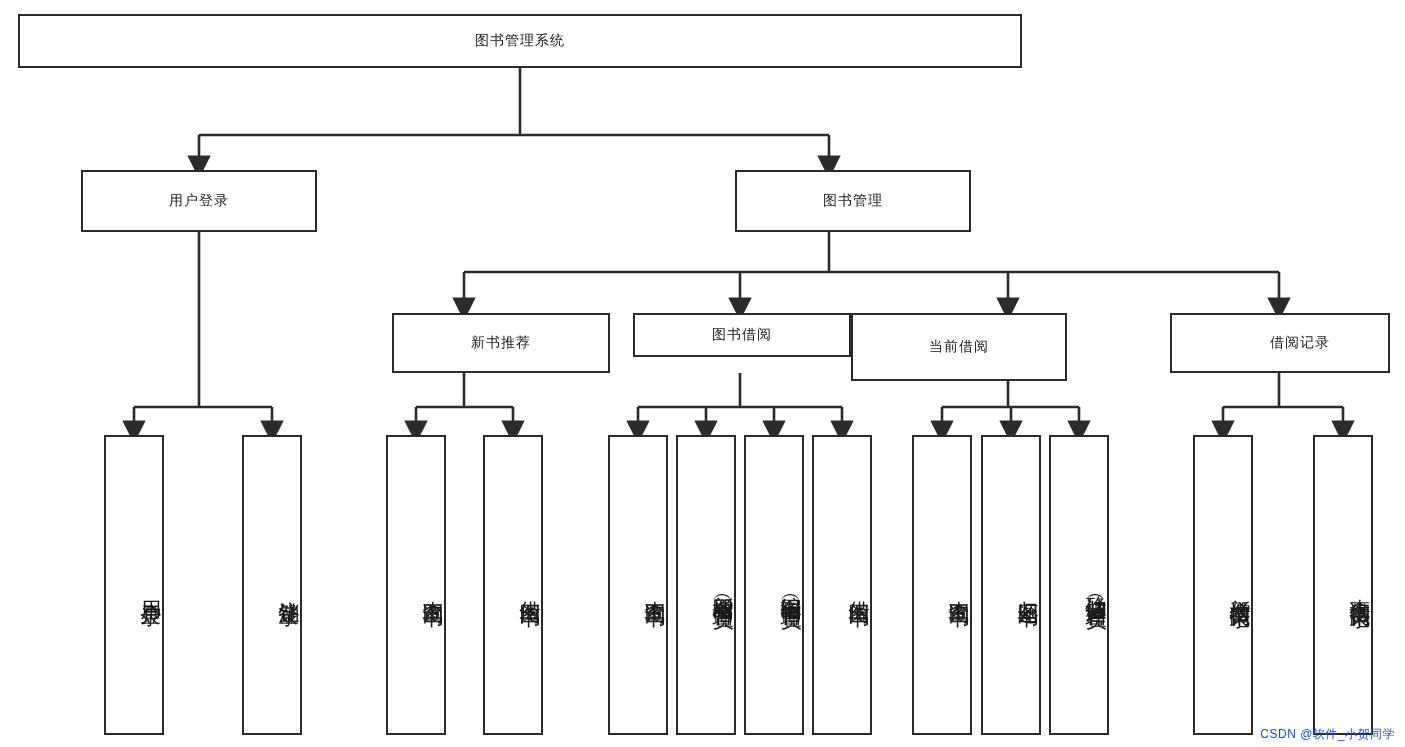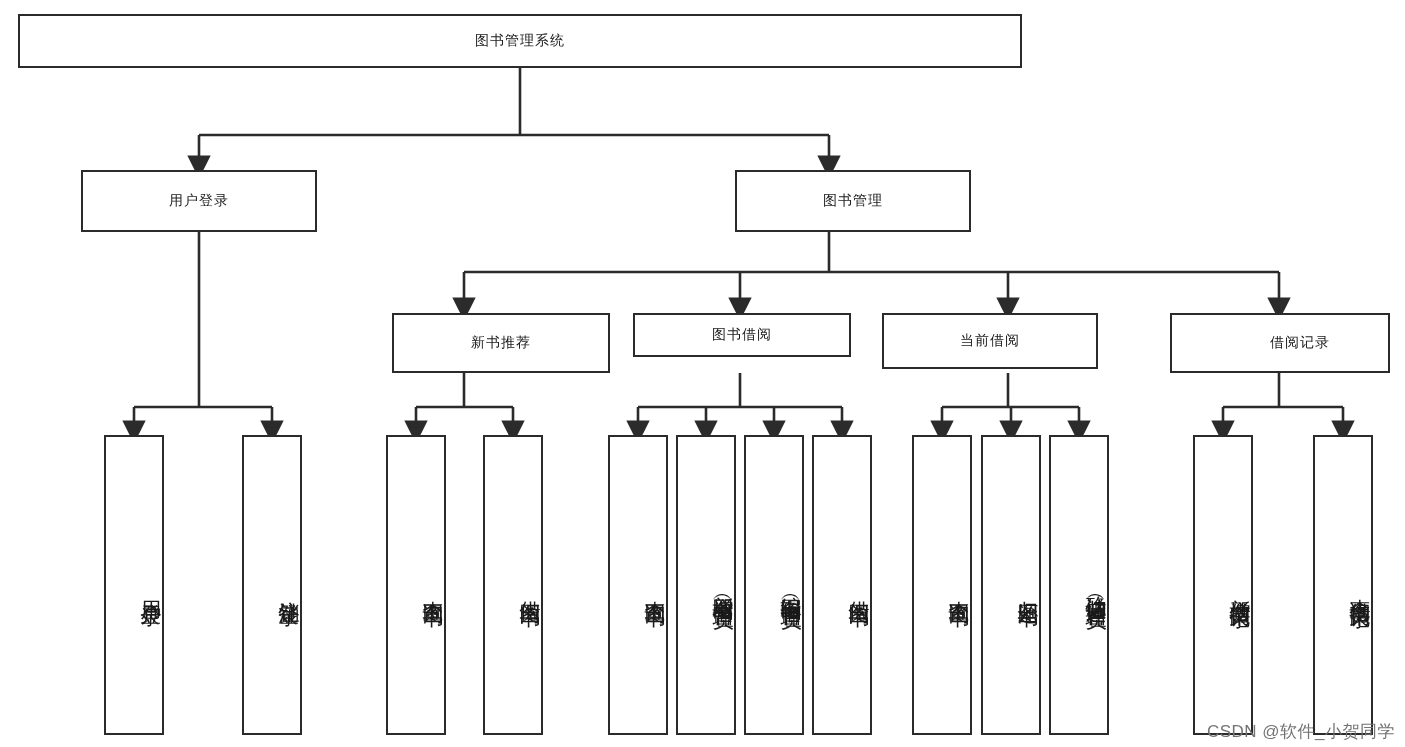--- a/index.html
+++ b/index.html
@@ -31,22 +31,22 @@
   .node.vert .label{
     writing-mode:vertical-rl;
     text-orientation:upright;
     white-space:normal;
     display:block;
   }
   #watermark{
     position:absolute;
     right:10px;
     bottom:4px;
-    font-size:17px;
-    color:#737373;
+    font-size:12px;
+    color:#1d4ed8;
     letter-spacing:0.5px;
     white-space:nowrap;
   }
 </style>
 </head>
 <body>
 
 <div id="stage">
 
   <svg class="edges" viewBox="0 0 1405 747">
@@ -109,21 +109,21 @@
   <div class="node horiz" style="left:711px;top:170px;width:236px;height:62px;margin-left:24px;">
     <span class="label">图书管理</span>
   </div>
 
   <div class="node horiz" style="left:360px;top:313px;width:218px;height:60px;margin-left:32px;">
     <span class="label">新书推荐</span>
   </div>
   <div class="node horiz" style="left:633px;top:313px;width:218px;height:44px;">
     <span class="label">图书借阅</span>
   </div>
-  <div class="node horiz" style="left:882px;top:313px;width:216px;height:56px;">
+  <div class="node horiz" style="left:851px;top:313px;width:216px;height:68px;">
     <span class="label">当前借阅</span>
   </div>
   <div class="node horiz" style="left:1170px;top:313px;width:220px;height:60px;padding-left:40px;">
     <span class="label">借阅记录</span>
   </div>
 
   <div class="node vert" style="left:104px;top:435px;width:60px;height:300px;">
     <span class="label">用户登录</span>
   </div>
   <div class="node vert" style="left:242px;top:435px;width:60px;height:300px;">

